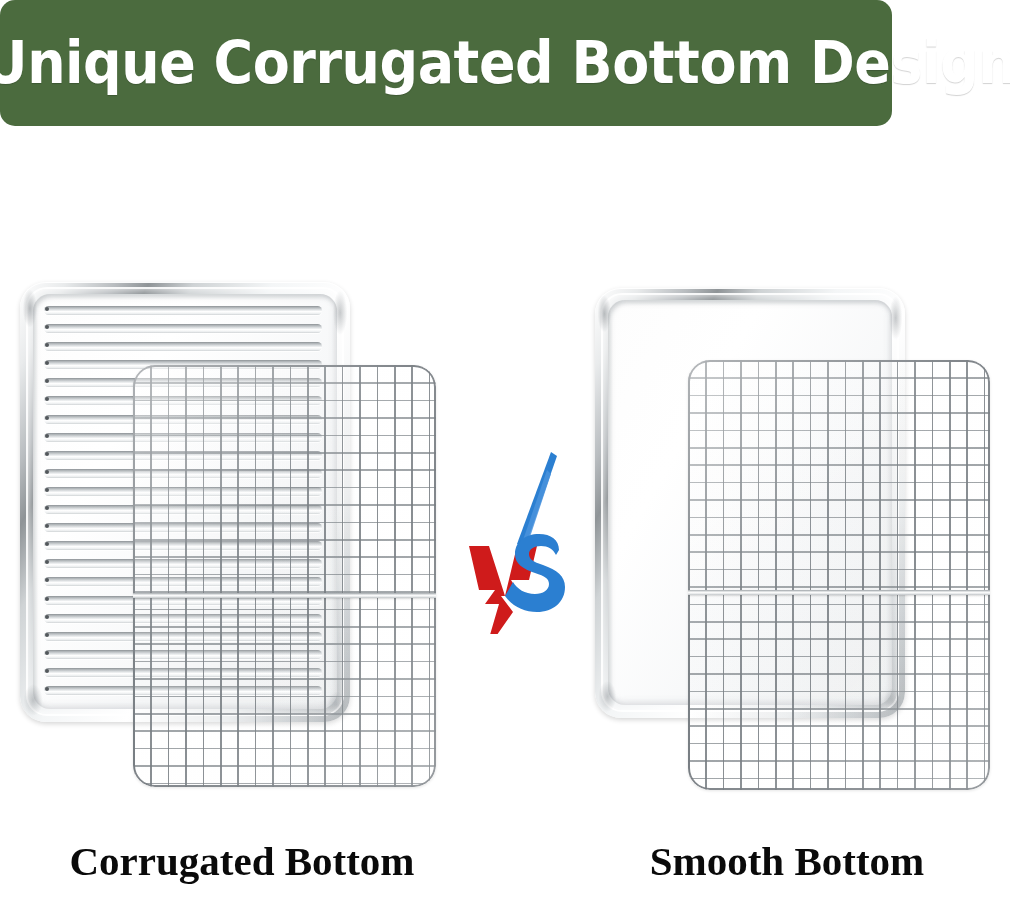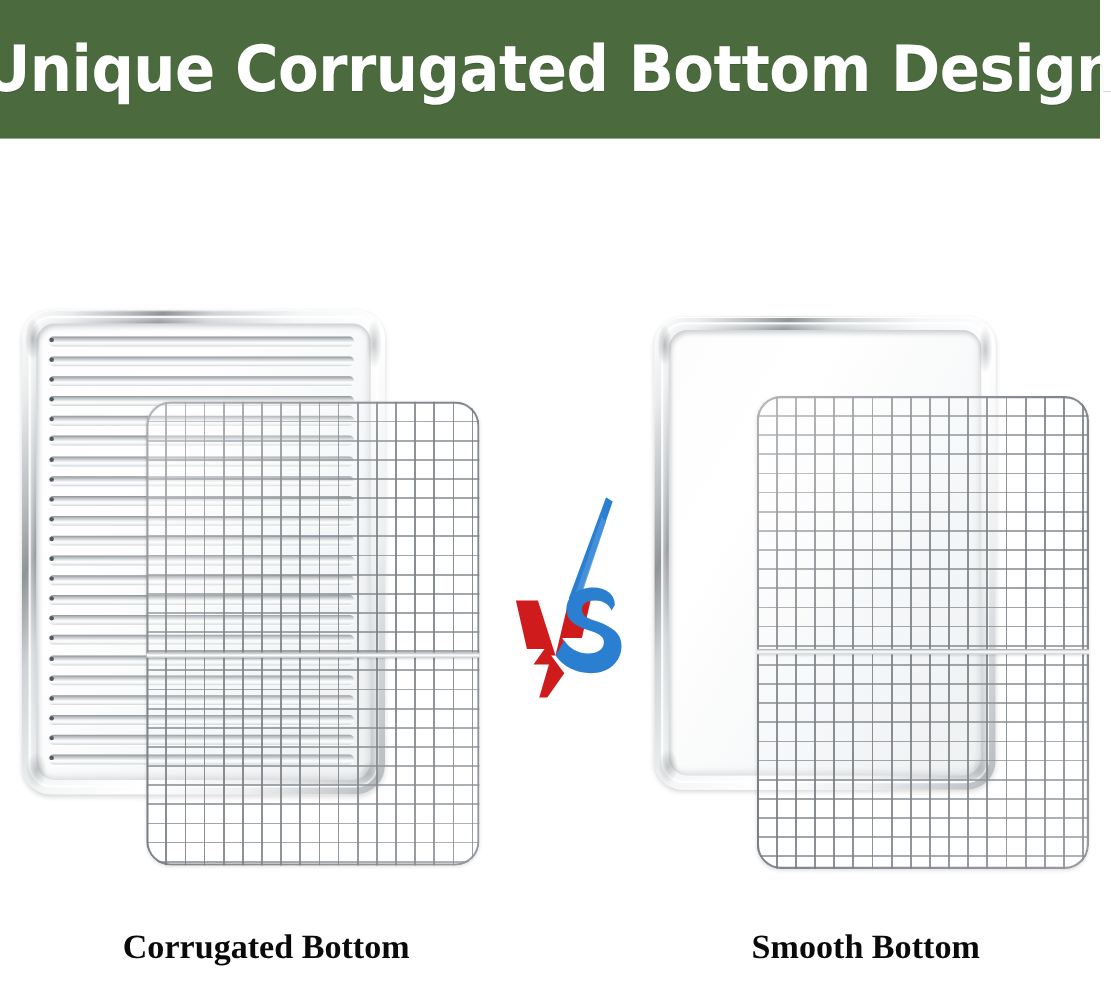--- a/index.html
+++ b/index.html
@@ -14,23 +14,24 @@
     overflow: hidden;
     font-family: "Liberation Sans", sans-serif;
     position: relative;
   }
 
   
   #banner {
     position: absolute;
     left: 0;
     top: 0;
-    width: 1000px;
+    width: 892px;
     height: 126px;
     background: #4b6b3e;
+    border-radius: 15px;
   }
   #banner-title {
     position: absolute;
     left: 0;
     top: 0;
     width: 1000px;
     height: 126px;
     display: flex;
     align-items: center;
     justify-content: center;
@@ -216,21 +217,21 @@
   .caption {
     position: absolute;
     top: 834px;
     height: 54px;
     display: flex;
     align-items: center;
     justify-content: center;
     color: #0a0a0a;
     font-family: "Liberation Serif", "DejaVu Serif", serif;
     font-weight: bold;
-    font-size: 31px;
+    font-size: 41px;
     white-space: nowrap;
   }
   #caption-left  { left: 22px;  width: 440px; }
   #caption-right { left: 587px; width: 400px; }
 </style>
 </head>
 <body>
 
 <div id="banner" style="background: rgb(75, 107, 62);">
   <div id="banner-title" style="color: rgb(255, 255, 255);">Unique Corrugated Bottom Design</div>

